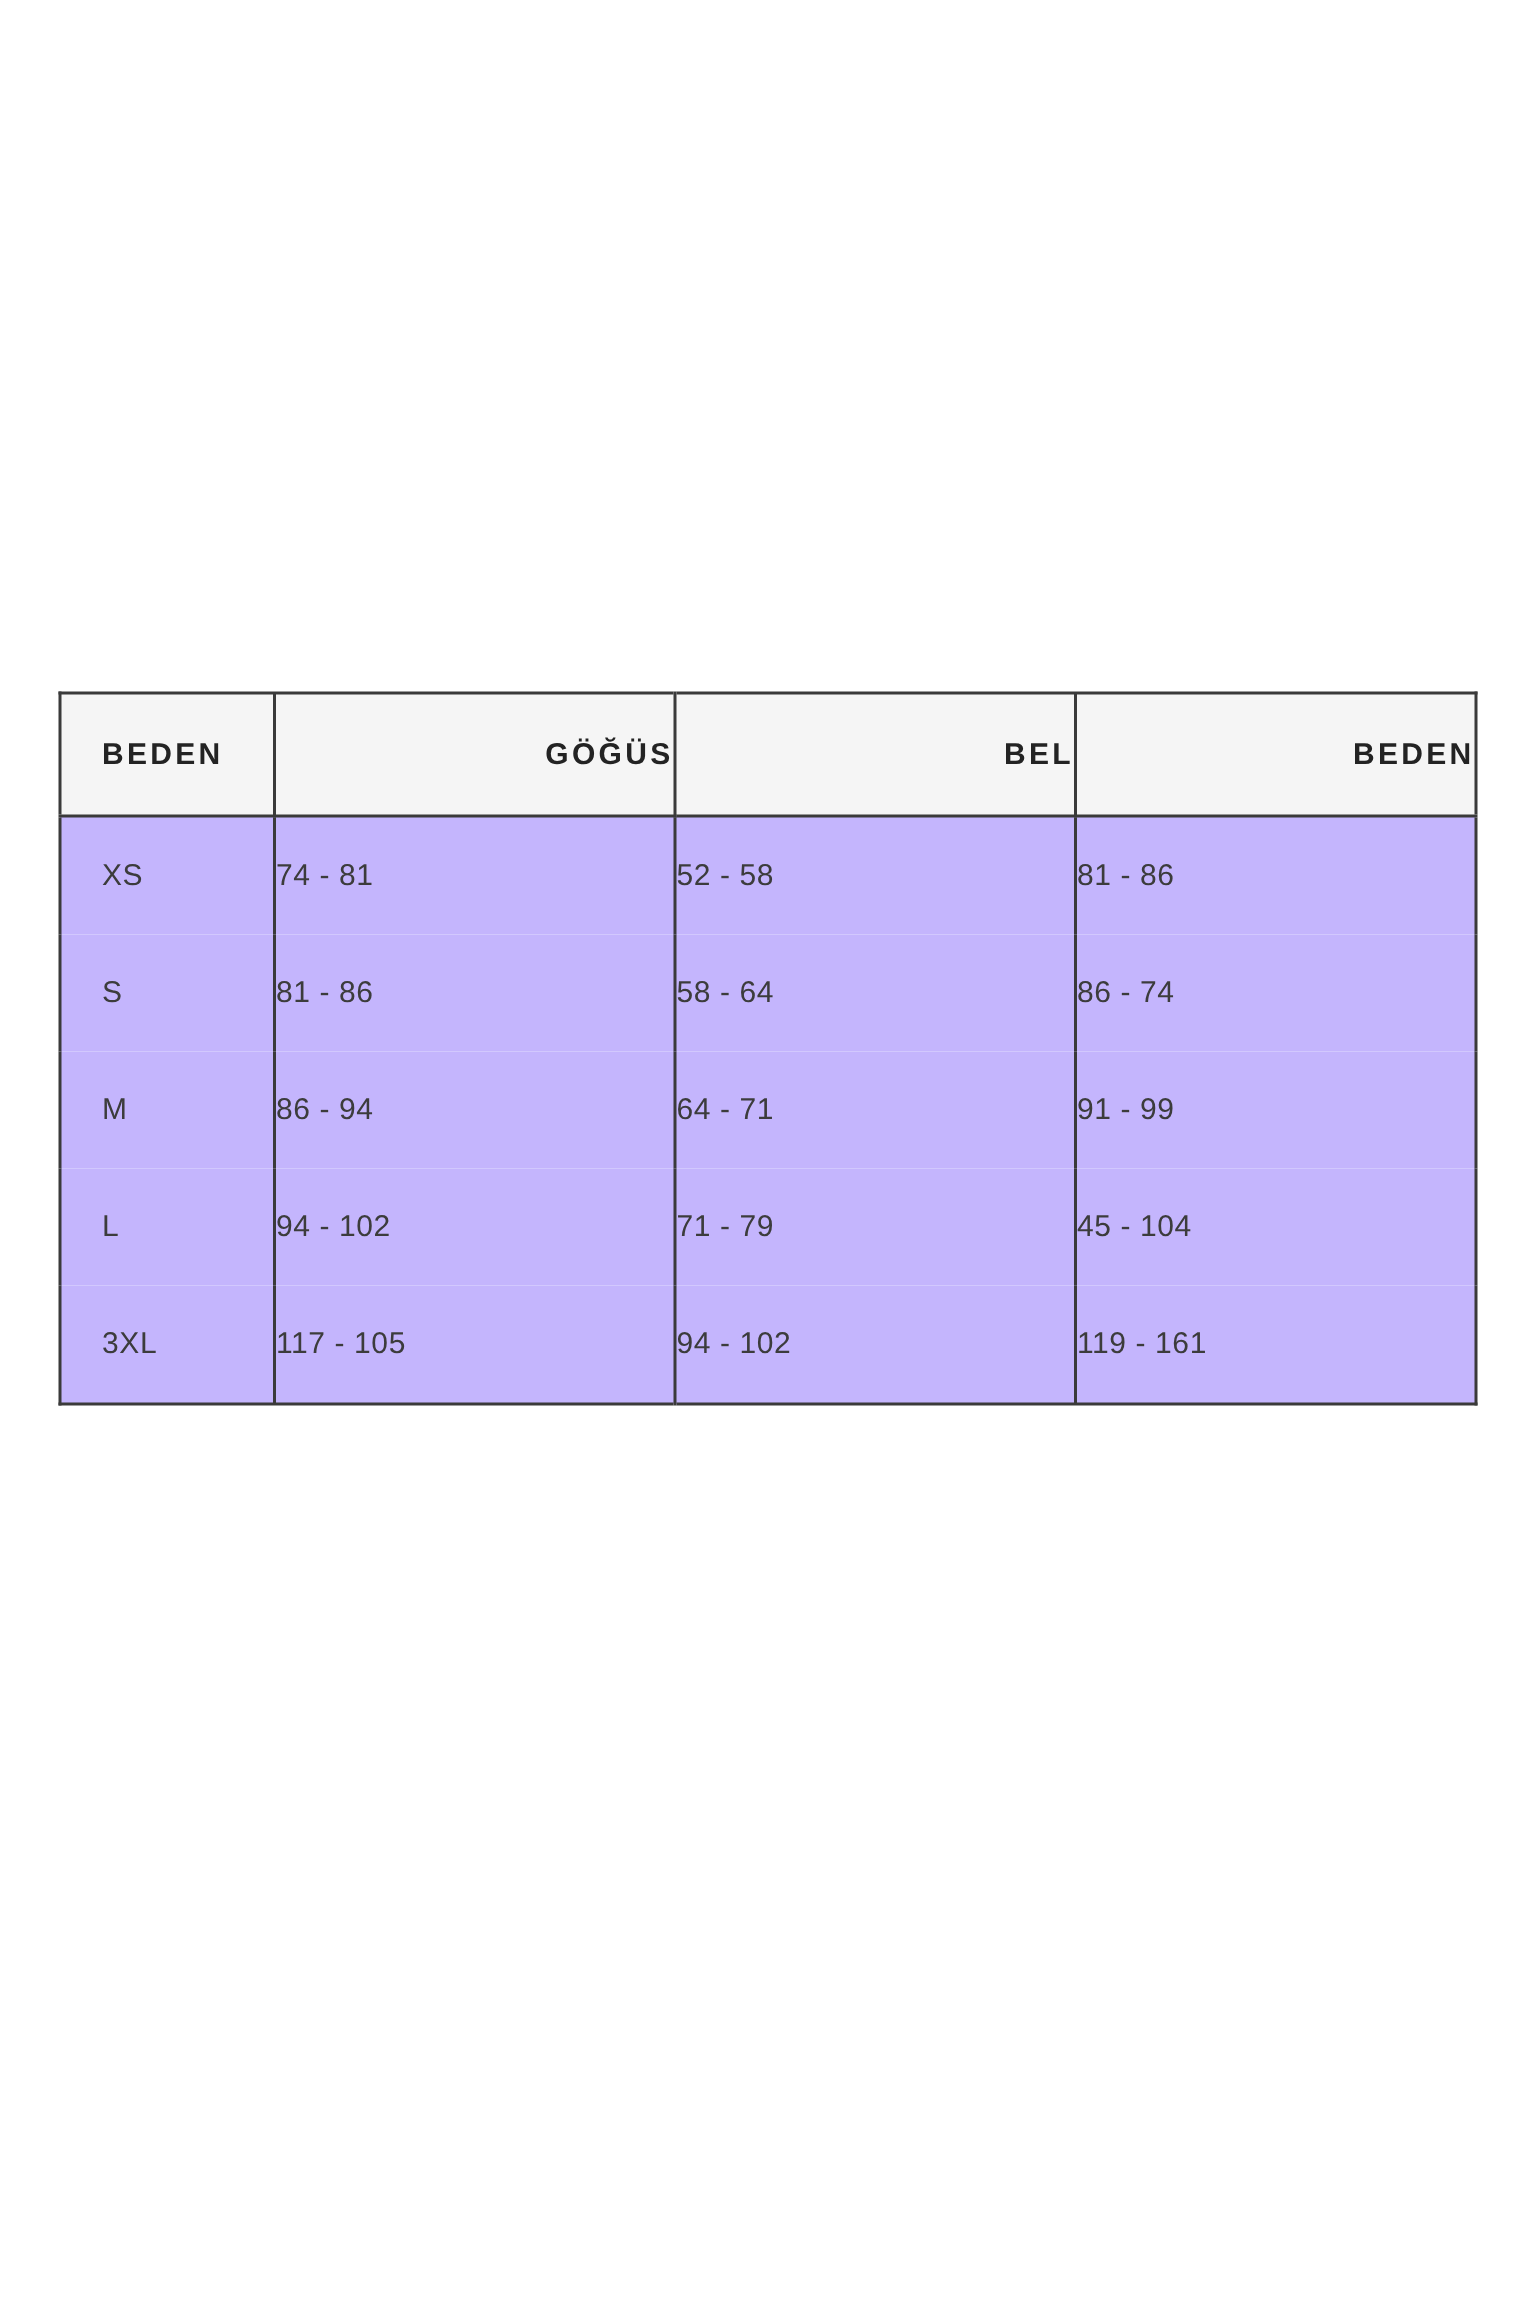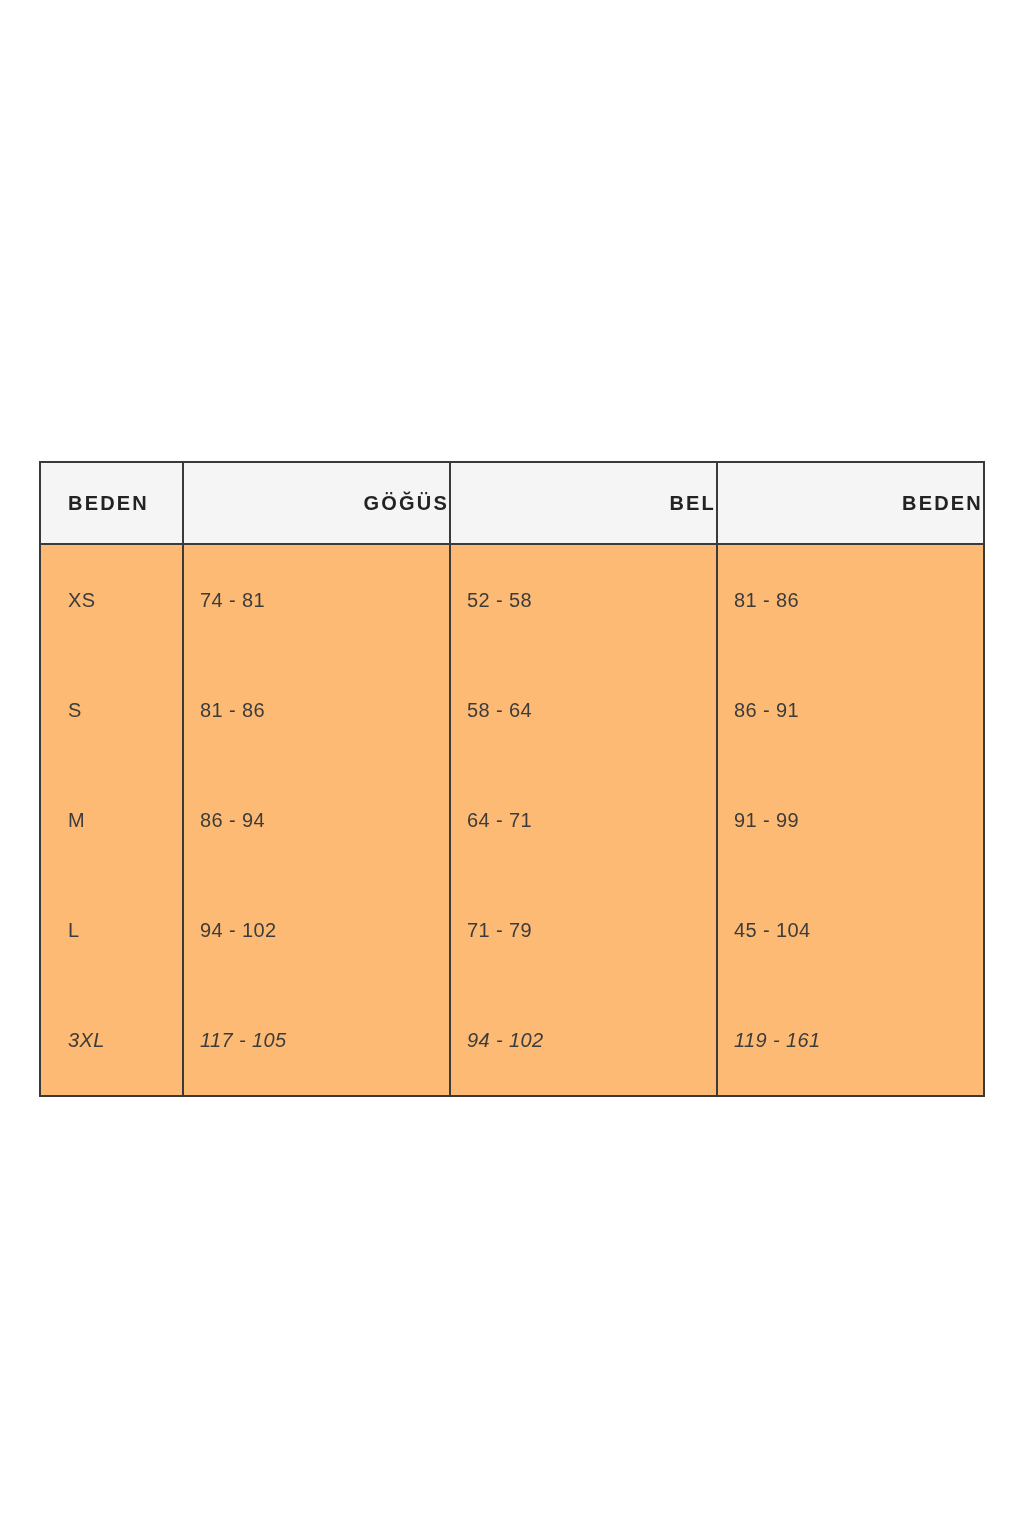--- a/index.html
+++ b/index.html
@@ -62,40 +62,39 @@
     padding-left: 27px;
   }
   table.size-table thead th.th-measure {
     text-align: right;
   }
 
   table.size-table tbody td {
     height: 78px;
     font-size: 20px;
     color: #3c3c3c;
-    padding: 16px;
+    padding: 0;
     vertical-align: middle;
     border-right: 2px solid #3a3a3a;
-    background: #fdba74;
+    background: #c4b5fd;
   }
   table.size-table tbody td:last-child {
     border-right: none;
   }
   table.size-table tbody td.td-beden {
     text-align: left;
     padding-left: 27px;
     letter-spacing: 0.4px;
   }
   table.size-table tbody td.td-measure {
     text-align: left;
     letter-spacing: 0.4px;
   }
   table.size-table tbody tr:last-child td {
     border-bottom: none;
-    font-style: italic;
   }
 </style>
 </head>
 <body>
 
 <div class="page">
   <div class="size-table-wrap">
     <table class="size-table">
       <colgroup>
         <col class="c-beden">
@@ -115,21 +114,21 @@
         <tr>
           <td class="td-beden">XS</td>
           <td class="td-measure">74 - 81</td>
           <td class="td-measure">52 - 58</td>
           <td class="td-measure">81 - 86</td>
         </tr>
         <tr>
           <td class="td-beden">S</td>
           <td class="td-measure">81 - 86</td>
           <td class="td-measure">58 - 64</td>
-          <td class="td-measure">86 - 91</td>
+          <td class="td-measure">86 - 74</td>
         </tr>
         <tr>
           <td class="td-beden">M</td>
           <td class="td-measure">86 - 94</td>
           <td class="td-measure">64 - 71</td>
           <td class="td-measure">91 - 99</td>
         </tr>
         <tr>
           <td class="td-beden">L</td>
           <td class="td-measure">94 - 102</td>

